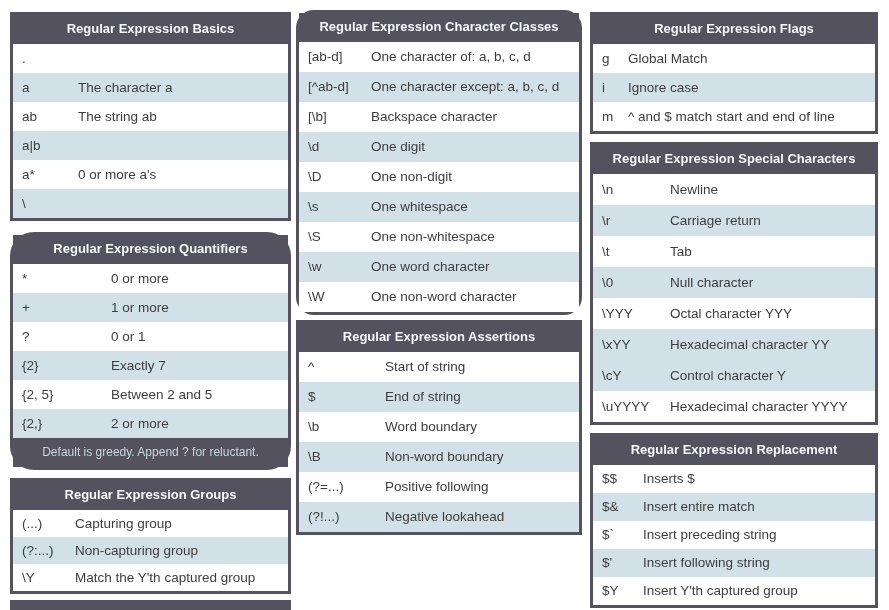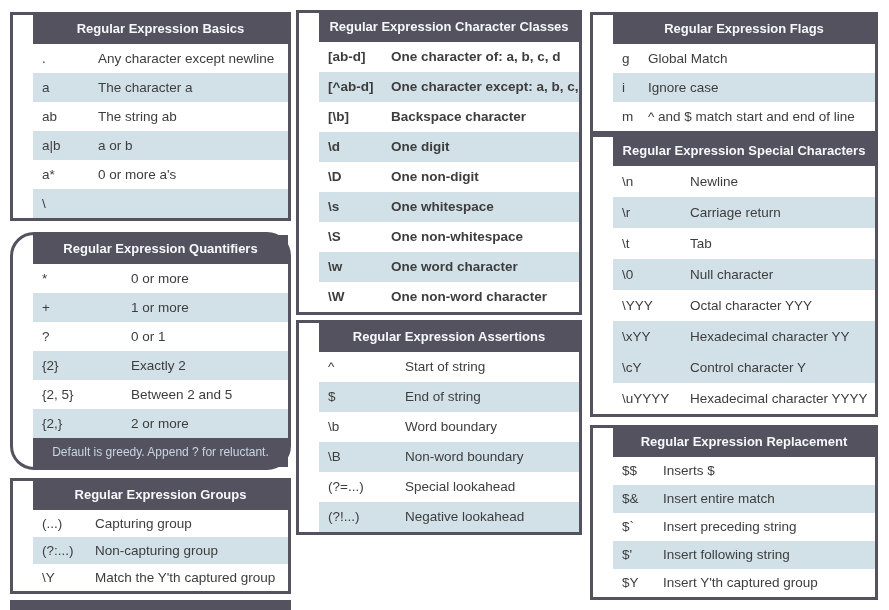--- a/index.html
+++ b/index.html
@@ -14,21 +14,20 @@
   }
   .col { position: absolute; }
   #col1 { left: 10px;  top: 12px; width: 281px; }
   #col2 { left: 296px; top: 10px; width: 286px; }
   #col3 { left: 590px; top: 12px; width: 288px; }
 
   .rtable {
     width: 100%;
     border: 3px solid var(--border, #55525F);
     background: var(--row-bg, #ffffff);
-    padding-left: 20px;
   }
   .rt-header {
     height: 29px; line-height: 27px;
     background: var(--header-bg, #55525F);
     color: var(--header-text, #f5f8fa);
     font-weight: bold;
     font-size: 13px;
     text-align: center;
   }
   .rt-row {
@@ -47,26 +46,26 @@
     background: var(--header-bg, #55525F);
     color: var(--footer-text, #C6D6E2);
     font-size: 12px;
     text-align: center;
     white-space: nowrap; overflow: hidden;
   }
 
   
   .t-basics            { margin-bottom: 11px; }
   .t-quantifiers       { margin-bottom: 8px; border-radius: 24px;  }
-  .t-character_classes { margin-bottom: 5px;  }
-  .t-flags             {  }
+  .t-character_classes { margin-bottom: 5px; border-radius: 18px;  }
+  .t-flags             { margin-bottom: 8px;  }
   .t-special_characters{ margin-bottom: 8px;  }
 
   .t-groups .rt-row             { height: 27px; line-height: 27px; }
-  .t-character_classes .rt-row  { height: 30px; line-height: 30px; font-weight: bold; }
+  .t-character_classes .rt-row  { height: 30px; line-height: 30px; }
   .t-assertions .rt-row         { height: 30px; line-height: 30px; }
   .t-special_characters .rt-row { height: 31px; line-height: 31px; }
   .t-replacement .rt-row        { height: 28px; line-height: 28px; }
 
   .t-basics .rt-code             { width: 65px; }
   .t-quantifiers .rt-code        { width: 98px; }
   .t-groups .rt-code             { width: 62px; }
   .t-character_classes .rt-code  { width: 72px; }
   .t-assertions .rt-code         { width: 86px; }
   .t-flags .rt-code              { width: 35px; }
@@ -82,33 +81,31 @@
 </style>
 </head>
 <body>
 
 <div id="stage">
   <div class="col" id="col1">
       <div class="rtable t-basics">
         <div class="rt-header">Regular Expression Basics</div>
         <div class="rt-row">
           <span class="rt-code">.</span>
-          <span class="rt-desc">Any character except newline</span>
         </div>
         <div class="rt-row alt">
           <span class="rt-code">a</span>
           <span class="rt-desc">The character a</span>
         </div>
         <div class="rt-row">
           <span class="rt-code">ab</span>
           <span class="rt-desc">The string ab</span>
         </div>
         <div class="rt-row alt">
           <span class="rt-code">a|b</span>
-          <span class="rt-desc">a or b</span>
         </div>
         <div class="rt-row">
           <span class="rt-code">a*</span>
           <span class="rt-desc">0 or more a's</span>
         </div>
         <div class="rt-row alt">
           <span class="rt-code">\</span>
         </div>
       </div>
       <div class="rtable t-quantifiers">
@@ -120,21 +117,21 @@
         <div class="rt-row alt">
           <span class="rt-code">+</span>
           <span class="rt-desc">1 or more</span>
         </div>
         <div class="rt-row">
           <span class="rt-code">?</span>
           <span class="rt-desc">0 or 1</span>
         </div>
         <div class="rt-row alt">
           <span class="rt-code">{2}</span>
-          <span class="rt-desc">Exactly 2</span>
+          <span class="rt-desc">Exactly 7</span>
         </div>
         <div class="rt-row">
           <span class="rt-code">{2, 5}</span>
           <span class="rt-desc">Between 2 and 5</span>
         </div>
         <div class="rt-row alt">
           <span class="rt-code">{2,}</span>
           <span class="rt-desc">2 or more</span>
         </div>
         <div class="rt-footer">Default is greedy. Append ? for reluctant.</div>
@@ -208,21 +205,21 @@
         <div class="rt-row">
           <span class="rt-code">\b</span>
           <span class="rt-desc">Word boundary</span>
         </div>
         <div class="rt-row alt">
           <span class="rt-code">\B</span>
           <span class="rt-desc">Non-word boundary</span>
         </div>
         <div class="rt-row">
           <span class="rt-code">(?=...)</span>
-          <span class="rt-desc">Special lookahead</span>
+          <span class="rt-desc">Positive following</span>
         </div>
         <div class="rt-row alt">
           <span class="rt-code">(?!...)</span>
           <span class="rt-desc">Negative lookahead</span>
         </div>
       </div>
     </div>
   <div class="col" id="col3">
       <div class="rtable t-flags">
         <div class="rt-header">Regular Expression Flags</div>

